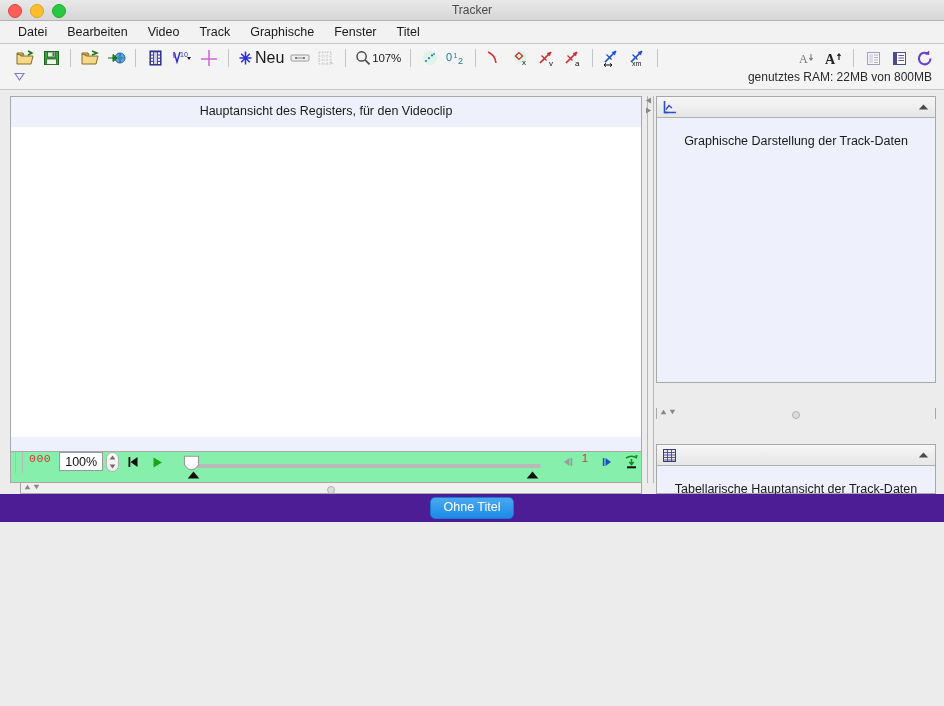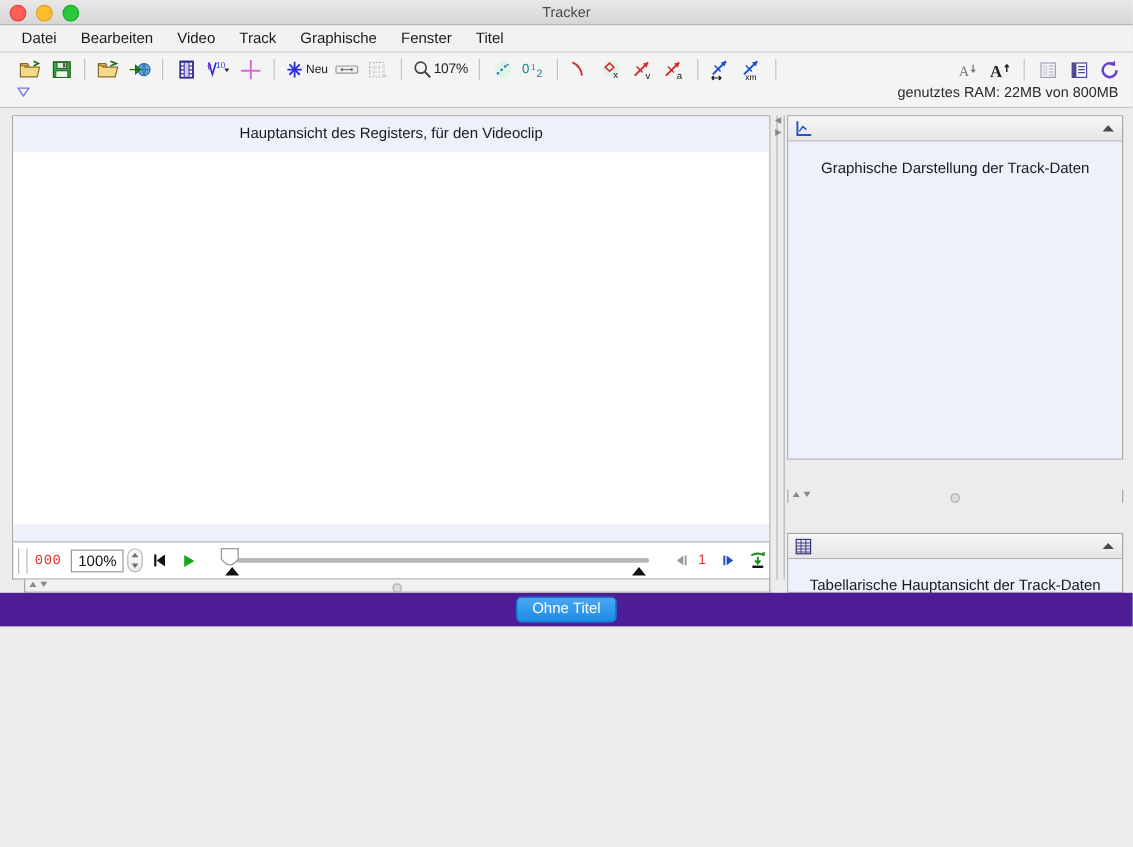--- a/index.html
+++ b/index.html
@@ -82,21 +82,21 @@
     cursor: default;
   }
   .tb-btn.wide { width: auto; padding: 0 3px; }
   .sep {
     width: 1px; height: 18px;
     background: #c4c4c4;
     margin: 0 6px;
     flex: 0 0 auto;
   }
   .spacer { flex: 1 1 auto; }
-  .tb-label { font-size: 10px; color: #1a1a1a; margin-left: 2px; }
+  .tb-label { font-size: 16px; color: #1a1a1a; margin-left: 2px; }
   .zoom-label { font-size: 11.5px; color: #222; margin-left: 1px; letter-spacing: -0.2px;}
   .tb-row2 {
     height: 19px;
     display: flex;
     align-items: flex-start;
     justify-content: space-between;
     padding: 0 6px 0 14px;
     box-sizing: border-box;
   }
   .ram-text {
@@ -156,23 +156,22 @@
     background: #eef0fb;
     flex: 0 0 auto;
   }
 
   
   .player {
     height: 31px;
     flex: 0 0 auto;
     border: 1px solid #a8a8a8;
     border-top: none;
-    background: #ffffff;
-    display: flex;
-    align-items: center;
+    background: #86efac;
+    display: flex;
     box-sizing: border-box;
     padding-left: 2px;
   }
   .grip {
     width: 6px; height: 21px;
     margin: 0 6px 0 2px;
     border-left: 1px solid #b9b9b9;
     border-right: 1px solid #b9b9b9;
     flex: 0 0 auto;
   }

